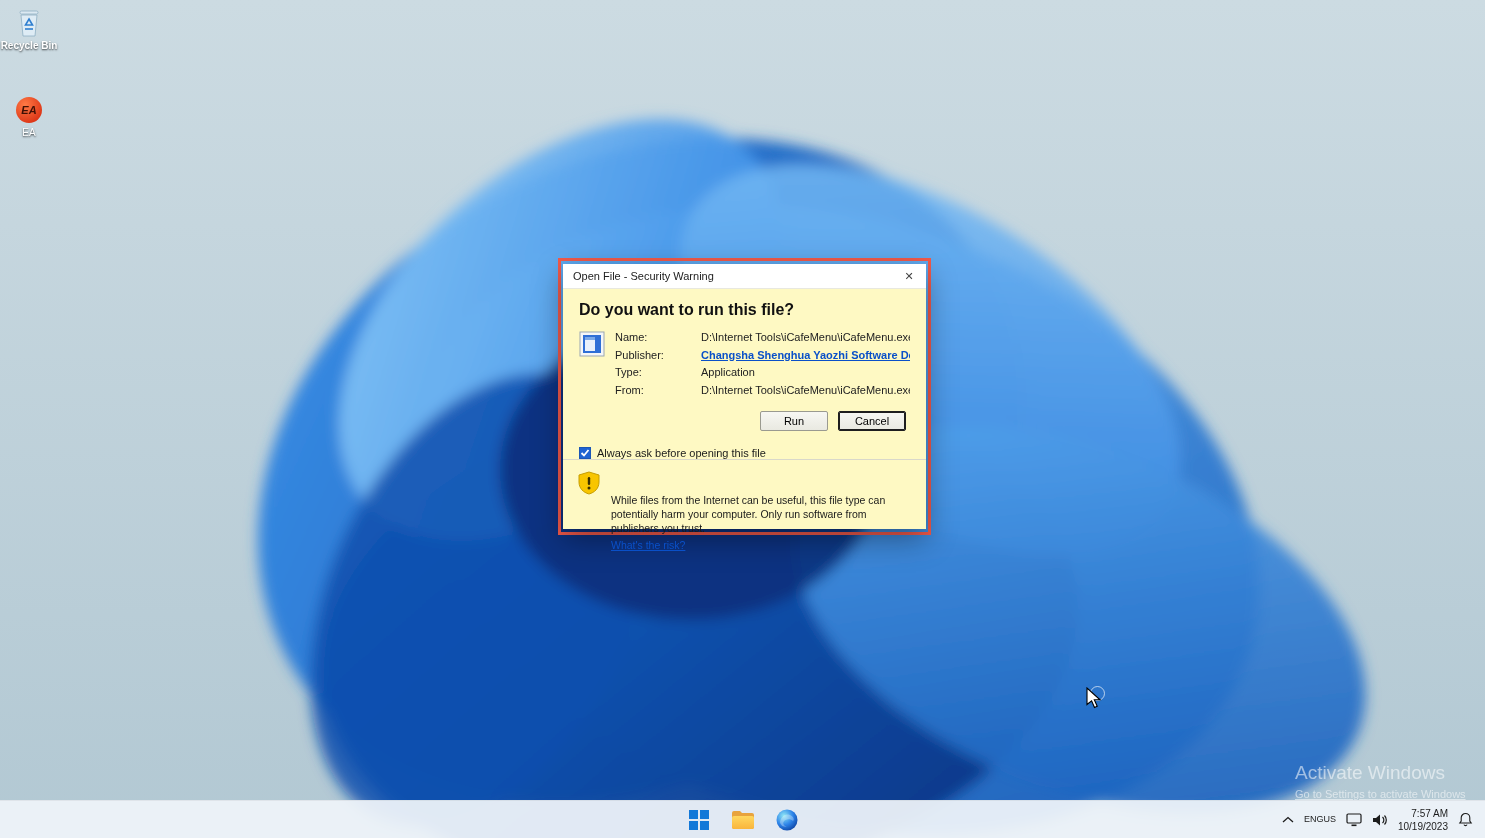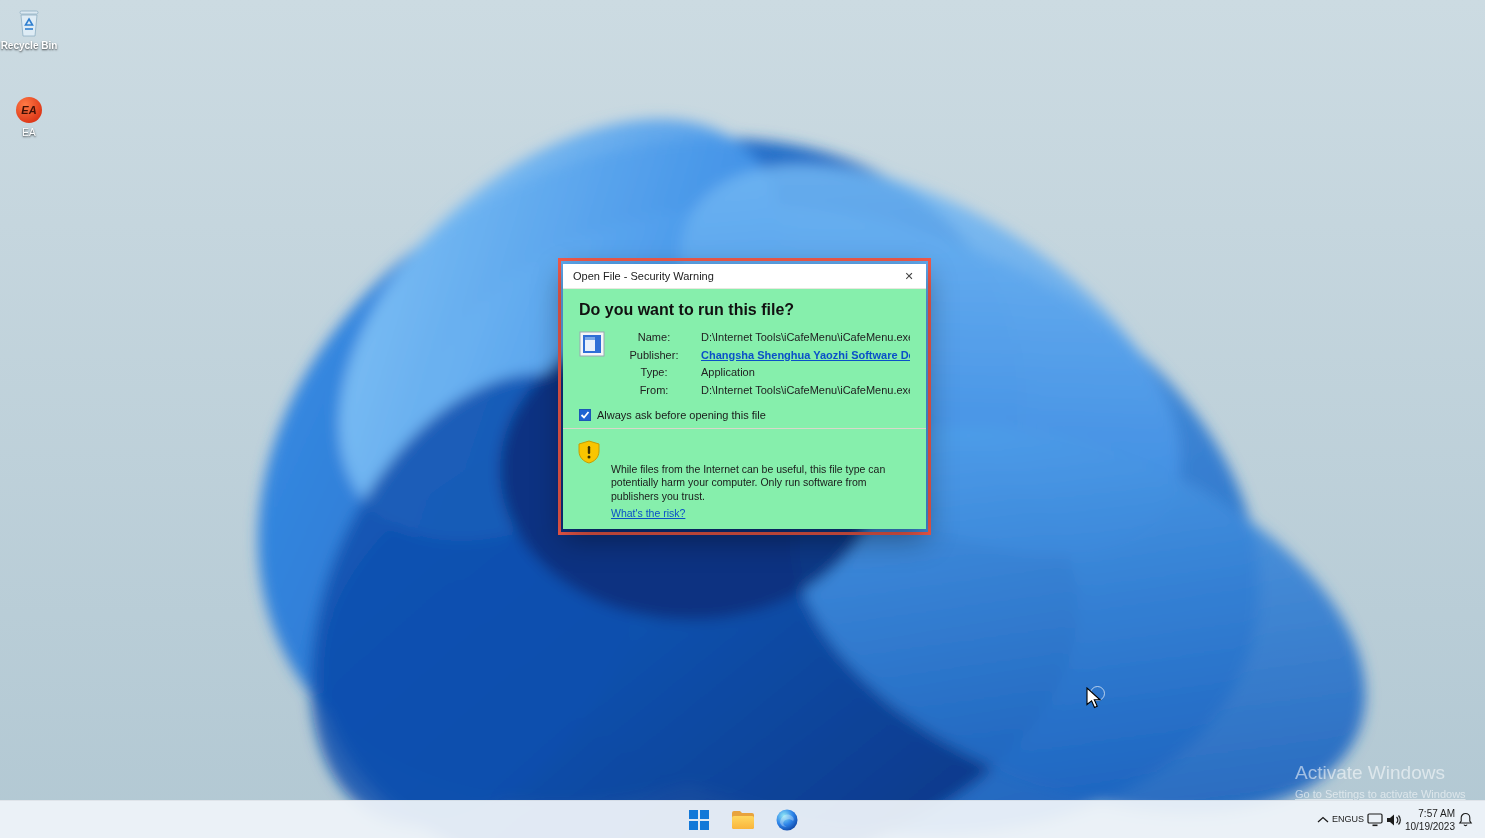--- a/index.html
+++ b/index.html
@@ -7,53 +7,53 @@
   .screen { position:relative; width:1485px; height:838px; overflow:hidden; background:#c3d4dc; }
   .wallpaper { position:absolute; inset:0; }
 
   
   .desktop-icon { position:absolute; width:58px; display:flex; flex-direction:column; align-items:center; gap:2px; cursor:default; }
   .desktop-icon .icon-img { width:28px; height:30px; display:flex; align-items:center; justify-content:center; }
   .desktop-icon .icon-label { font-size:10px; color:#fff; text-shadow:0 1px 2px rgba(0,0,0,.75); text-align:center; line-height:1.1; }
 
   
   .annotation { position:absolute; left:558px; top:258px; width:373px; height:277px; border:3px solid #f25a4b; }
-  .dialog { position:absolute; left:2px; top:3px; width:363px; height:265px; background:#86efac; box-shadow:0 10px 28px rgba(0,0,0,.38); display:flex; flex-direction:column; font-size:11px; color:#1a1a1a; }
+  .dialog { position:absolute; left:2px; top:3px; width:363px; height:265px; background:#fef9c3; box-shadow:0 10px 28px rgba(0,0,0,.38); display:flex; flex-direction:column; font-size:11px; color:#1a1a1a; }
   .titlebar { height:25px; background:#ffffff; display:flex; align-items:center; padding:0 8px 0 10px; border-bottom:1px solid #e8e8df; flex:0 0 auto; }
   .titlebar .title { font-size:11px; color:#222; flex:1 1 auto; }
   .titlebar .close { width:18px; height:18px; display:flex; align-items:center; justify-content:center; font-size:11px; color:#444; cursor:pointer; }
   .dialog-main { flex:1 1 auto; padding:12px 16px 0 16px; }
   .question { font-size:16px; font-weight:700; color:#111; }
   .file-info { display:flex; margin-top:10px; gap:10px; }
   .app-icon { width:26px; height:26px; flex:0 0 auto; margin-top:2px; }
   .fields { flex:1 1 auto; }
   .field-row { display:grid; grid-template-columns:78px 1fr; column-gap:8px; line-height:17.5px; }
-  .flabel { text-align:center; color:#222; }
+  .flabel { text-align:left; color:#222; }
   .fvalue { color:#222; white-space:nowrap; overflow:hidden; }
   .fvalue.link { color:#0a50c8; font-weight:600; text-decoration:underline; cursor:pointer; }
   .btn-row { display:flex; justify-content:flex-end; gap:10px; margin-top:12px; padding-right:4px; }
   .btn { width:68px; height:20px; font-size:11px; font-family:"Liberation Sans",sans-serif; background:linear-gradient(#f7f7f3,#e9e9e1); border:1px solid #9a9a90; border-radius:2px; cursor:pointer; }
   .btn.focused { border:1px solid #1e1e1e; box-shadow:0 0 0 1px #1e1e1e inset; }
-  .checkbox-row { display:flex; align-items:center; gap:6px; margin-top:10px; cursor:pointer; }
+  .checkbox-row { display:flex; align-items:center; gap:6px; margin-top:16px; cursor:pointer; }
   .checkbox { width:12px; height:12px; background:#1f63d2; border:1px solid #1b56b6; display:flex; align-items:center; justify-content:center; }
   .warning-section { flex:0 0 auto; border-top:1px solid #d9d8ca; display:flex; gap:10px; padding:9px 14px 8px 14px; }
   .shield { width:24px; height:24px; flex:0 0 auto; margin-top:2px; }
   .warning-text { font-size:10.5px; line-height:1.32; color:#1a1a1a; max-width:300px;margin-top:25px; }
   .risk-link { display:inline-block; margin-top:3px; color:#0a50c8; text-decoration:underline; cursor:pointer; font-size:10.5px; }
 
   
   .watermark { position:absolute; left:1295px; top:762px; color:rgba(255,255,255,.55); pointer-events:none; }
   .watermark .wm1 { font-size:19px; }
   .watermark .wm2 { font-size:11px; margin-top:4px;text-decoration:underline; }
 
   
   .taskbar { position:absolute; left:0; bottom:0; width:100%; height:38px; background:rgba(238,243,249,.94); border-top:1px solid rgba(0,0,0,.05); }
   .tb-center { position:absolute; left:0; right:0; top:0; height:100%; display:flex; align-items:center; justify-content:center; gap:14px; }
   .tb-icon { width:30px; height:30px; display:flex; align-items:center; justify-content:center; border-radius:4px; cursor:pointer; }
-  .tray { position:absolute; right:0; top:0; height:100%; display:flex; align-items:center; gap:3px; padding:0 12px; }
+  .tray { position:absolute; right:0; top:0; height:100%; display:flex; align-items:center; gap:10px; padding:0 12px; }
   .tray-item { display:flex; align-items:center; justify-content:center; cursor:pointer; color:#1c1c1c; }
   .lang { font-size:9px; line-height:1.15; text-align:center; color:#1c1c1c; }
   .clock { font-size:10px; line-height:1.3; text-align:left; color:#1c1c1c; }
 
   .cursor { position:absolute; left:1086px; top:687px; pointer-events:none; }
   .click-ring { position:absolute; left:1090px; top:686px; width:15px; height:15px; border:1.5px solid rgba(255,255,255,.65); border-radius:50%; pointer-events:none; }
 </style>
 </head>
 <body>
 
@@ -171,20 +171,24 @@
               <span class="flabel">Type:</span>
               <span class="fvalue">Application</span>
             </div>
             <div class="field-row">
               <span class="flabel">From:</span>
               <span class="fvalue">D:\Internet Tools\iCafeMenu\iCafeMenu.exe</span>
             </div>
           </div>
         </div>
 
+        <div class="btn-row">
+          <button class="btn">Run</button>
+          <button class="btn focused">Cancel</button>
+        </div>
 
         <div class="checkbox-row">
           <span class="checkbox">
             <svg width="10" height="10" viewBox="0 0 10 10">
                 <polyline points="1.5,5 4,7.5 8.5,2" fill="none" stroke="#ffffff" stroke-width="1.8"></polyline>
               </svg>
           </span>
           <span>Always ask before opening this file</span>
         </div>
       </div>

